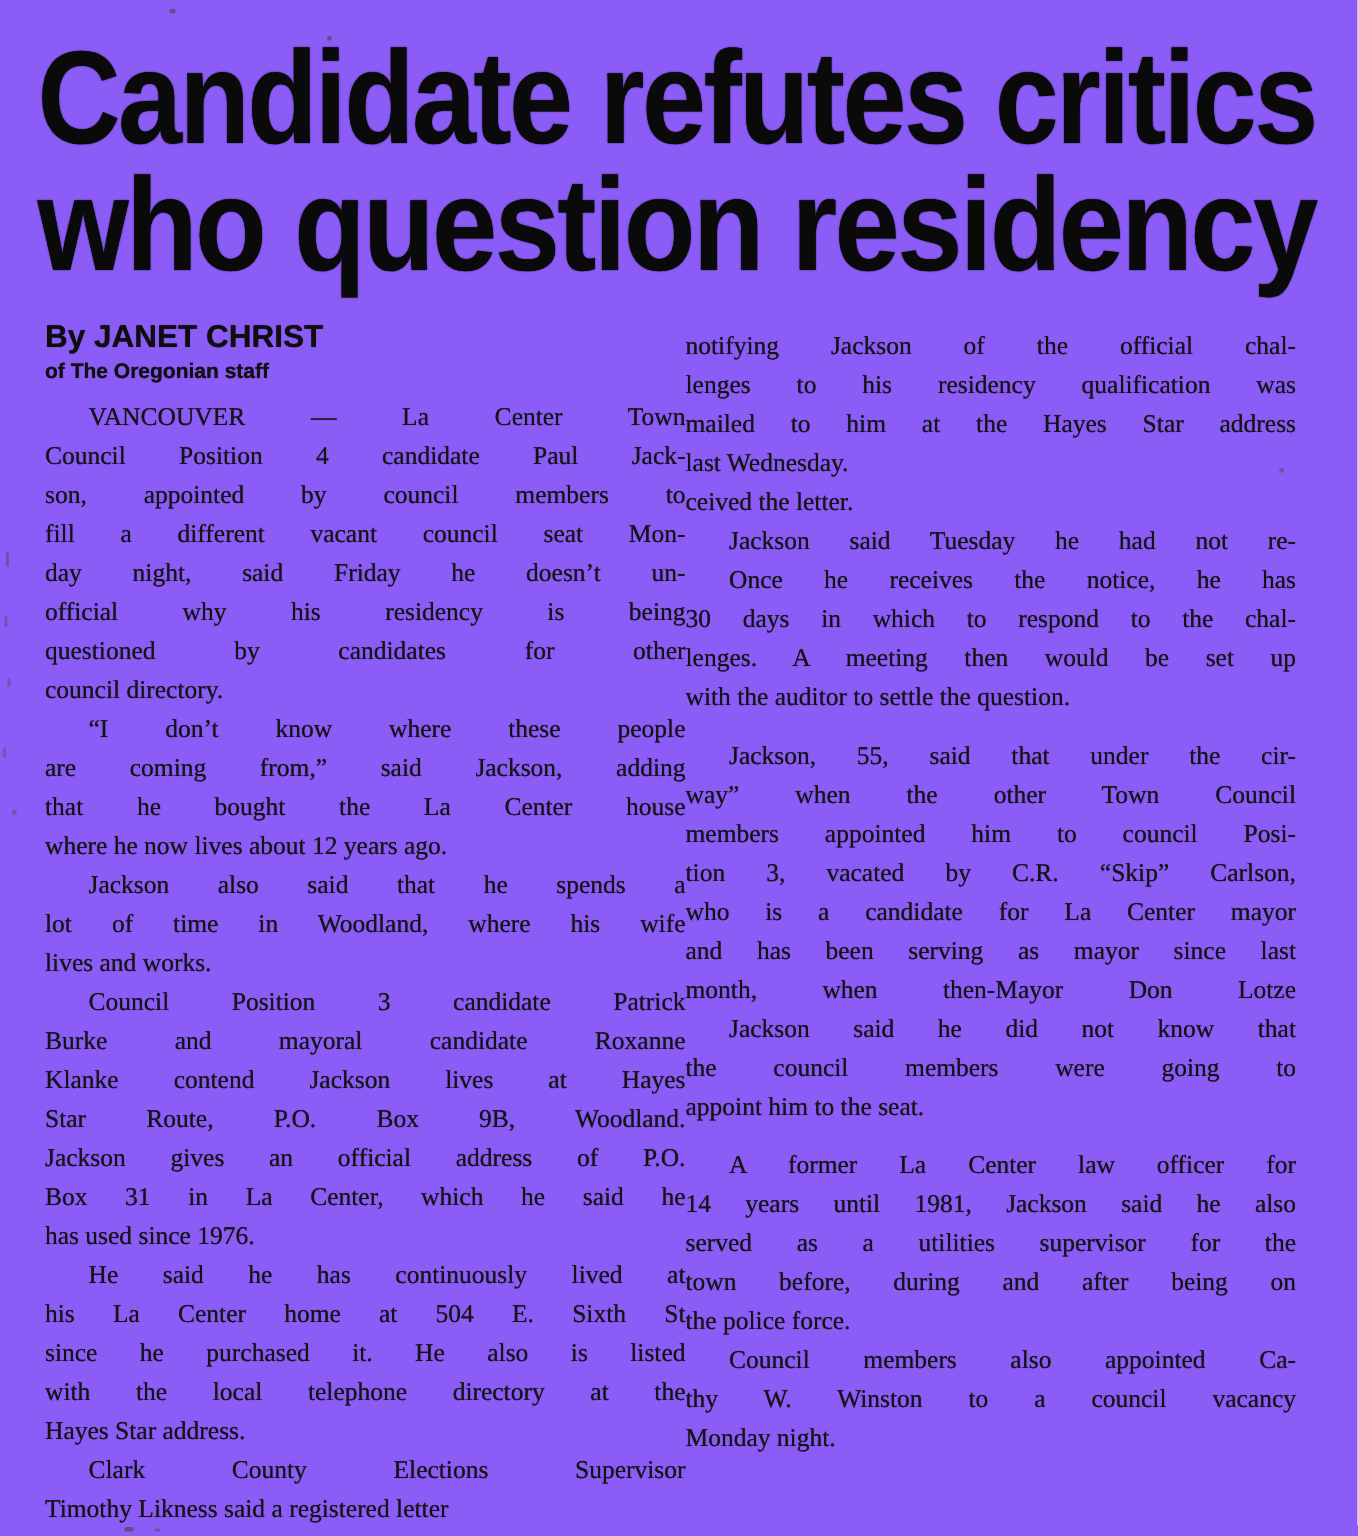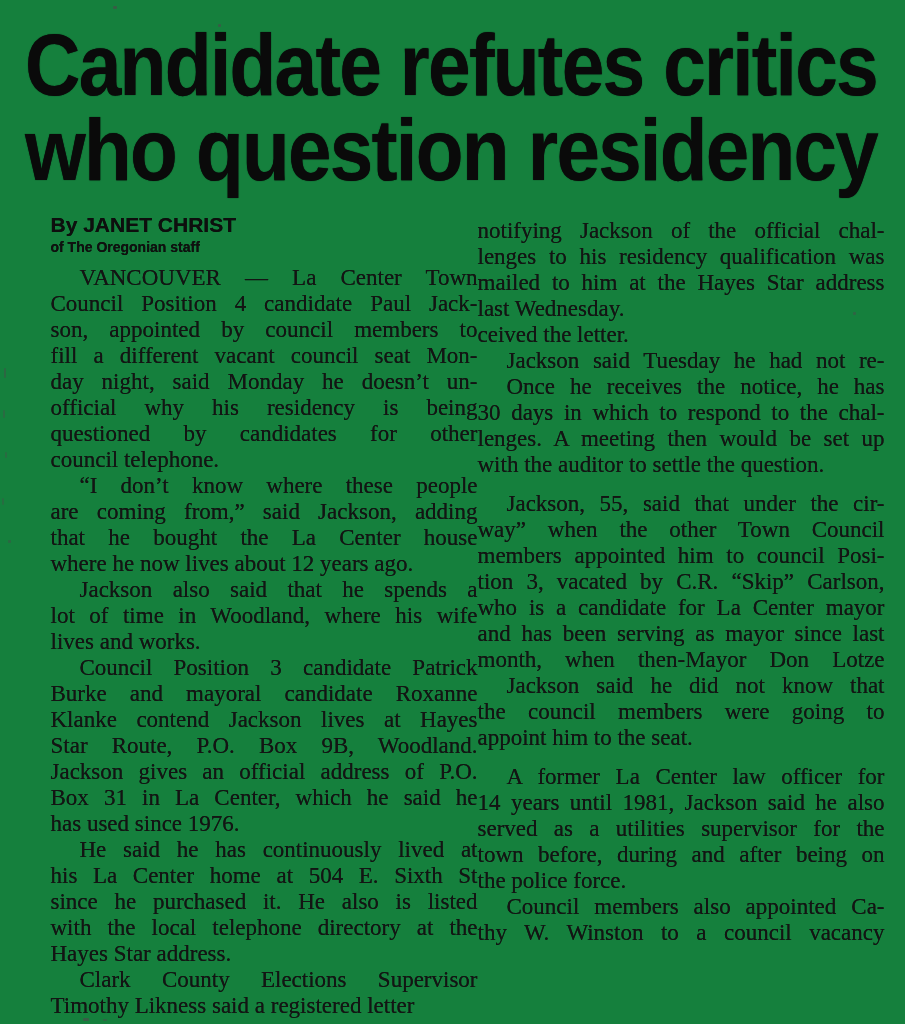--- a/index.html
+++ b/index.html
@@ -1,20 +1,20 @@
 <!DOCTYPE html>
 <html><head>
 <meta charset="utf-8">
 <style>
   html, body { margin: 0; padding: 0; background: #ffffff; }
   .page {
     position: relative;
     width: 905px;
     height: 1024px;
-    background: #15803d;
+    background: #8b5cf6;
     overflow: hidden;
     font-family: "Liberation Serif", serif;
     color: #131313;
   }
   
   .headline {
     margin: 22px 0 0 25px;
     font-family: "Liberation Sans", sans-serif;
     font-weight: 700;
     font-size: 88px;
@@ -23,21 +23,20 @@
     color: #0a0a0a;
     text-shadow: 0 0 1px rgba(0,0,0,0.9);
   }
   .headline-line { white-space: nowrap; height: 85px; }
   .headline-line > span { display: inline-block; transform-origin: 0 50%; }
   
   .columns {
     display: flex;
     align-items: flex-start;
     margin: 20px 0 0 30px;
-    justify-content: center;
   }
   .col { }
   .col-left  { width: 427px; }
   .col-right { width: 407px; padding-top: 6px; }
   
   .byline-name {
     font-family: "Liberation Sans", sans-serif;
     font-weight: 700;
     font-size: 21px;
     line-height: 25px;
@@ -51,21 +50,21 @@
     line-height: 17px;
     margin-top: 2px;
     margin-bottom: 9px;
     color: #101010;
     text-shadow: 0 0 0.6px rgba(0,0,0,0.8);
   }
   
   .para { margin: 0; }
   .para.space-before { margin-top: 13px; }
   .line {
-    font-size: 23px;
+    font-size: 17px;
     line-height: 26px;
     text-align: justify;
     text-align-last: justify;
     color: #141414;
     text-shadow: 0 0 0.5px rgba(10,10,10,0.75);
     white-space: normal;
   }
   .line.first { text-indent: 29px; }
   .line.last  { text-align-last: left; }
   
@@ -109,24 +108,24 @@
   <div class="columns">
     <div class="col col-left">
       <div class="byline-name">By JANET CHRIST</div>
       <div class="byline-aff">of The Oregonian staff</div>
       <div>
           <div class="para">
             <div class="line first">VANCOUVER — La Center Town</div>
             <div class="line">Council Position 4 candidate Paul Jack-</div>
             <div class="line">son, appointed by council members to</div>
             <div class="line">fill a different vacant council seat Mon-</div>
-            <div class="line">day night, said Monday he doesn’t un-</div>
+            <div class="line">day night, said Friday he doesn’t un-</div>
             <div class="line">official why his residency is being</div>
             <div class="line">questioned by candidates for other</div>
-            <div class="line last">council telephone.</div>
+            <div class="line last">council directory.</div>
           </div>
           <div class="para">
             <div class="line first">“I don’t know where these people</div>
             <div class="line">are coming from,” said Jackson, adding</div>
             <div class="line">that he bought the La Center house</div>
             <div class="line last">where he now lives about 12 years ago.</div>
           </div>
           <div class="para">
             <div class="line first">Jackson also said that he spends a</div>
             <div class="line">lot of time in Woodland, where his wife</div>
@@ -189,18 +188,19 @@
           <div class="para space-before">
             <div class="line first">A former La Center law officer for</div>
             <div class="line">14 years until 1981, Jackson said he also</div>
             <div class="line">served as a utilities supervisor for the</div>
             <div class="line">town before, during and after being on</div>
             <div class="line last">the police force.</div>
           </div>
           <div class="para">
             <div class="line first">Council members also appointed Ca-</div>
             <div class="line">thy W. Winston to a council vacancy</div>
+            <div class="line last">Monday night.</div>
           </div>
         </div>
     </div>
   </div>
 
 </div>
 
 </body></html>

